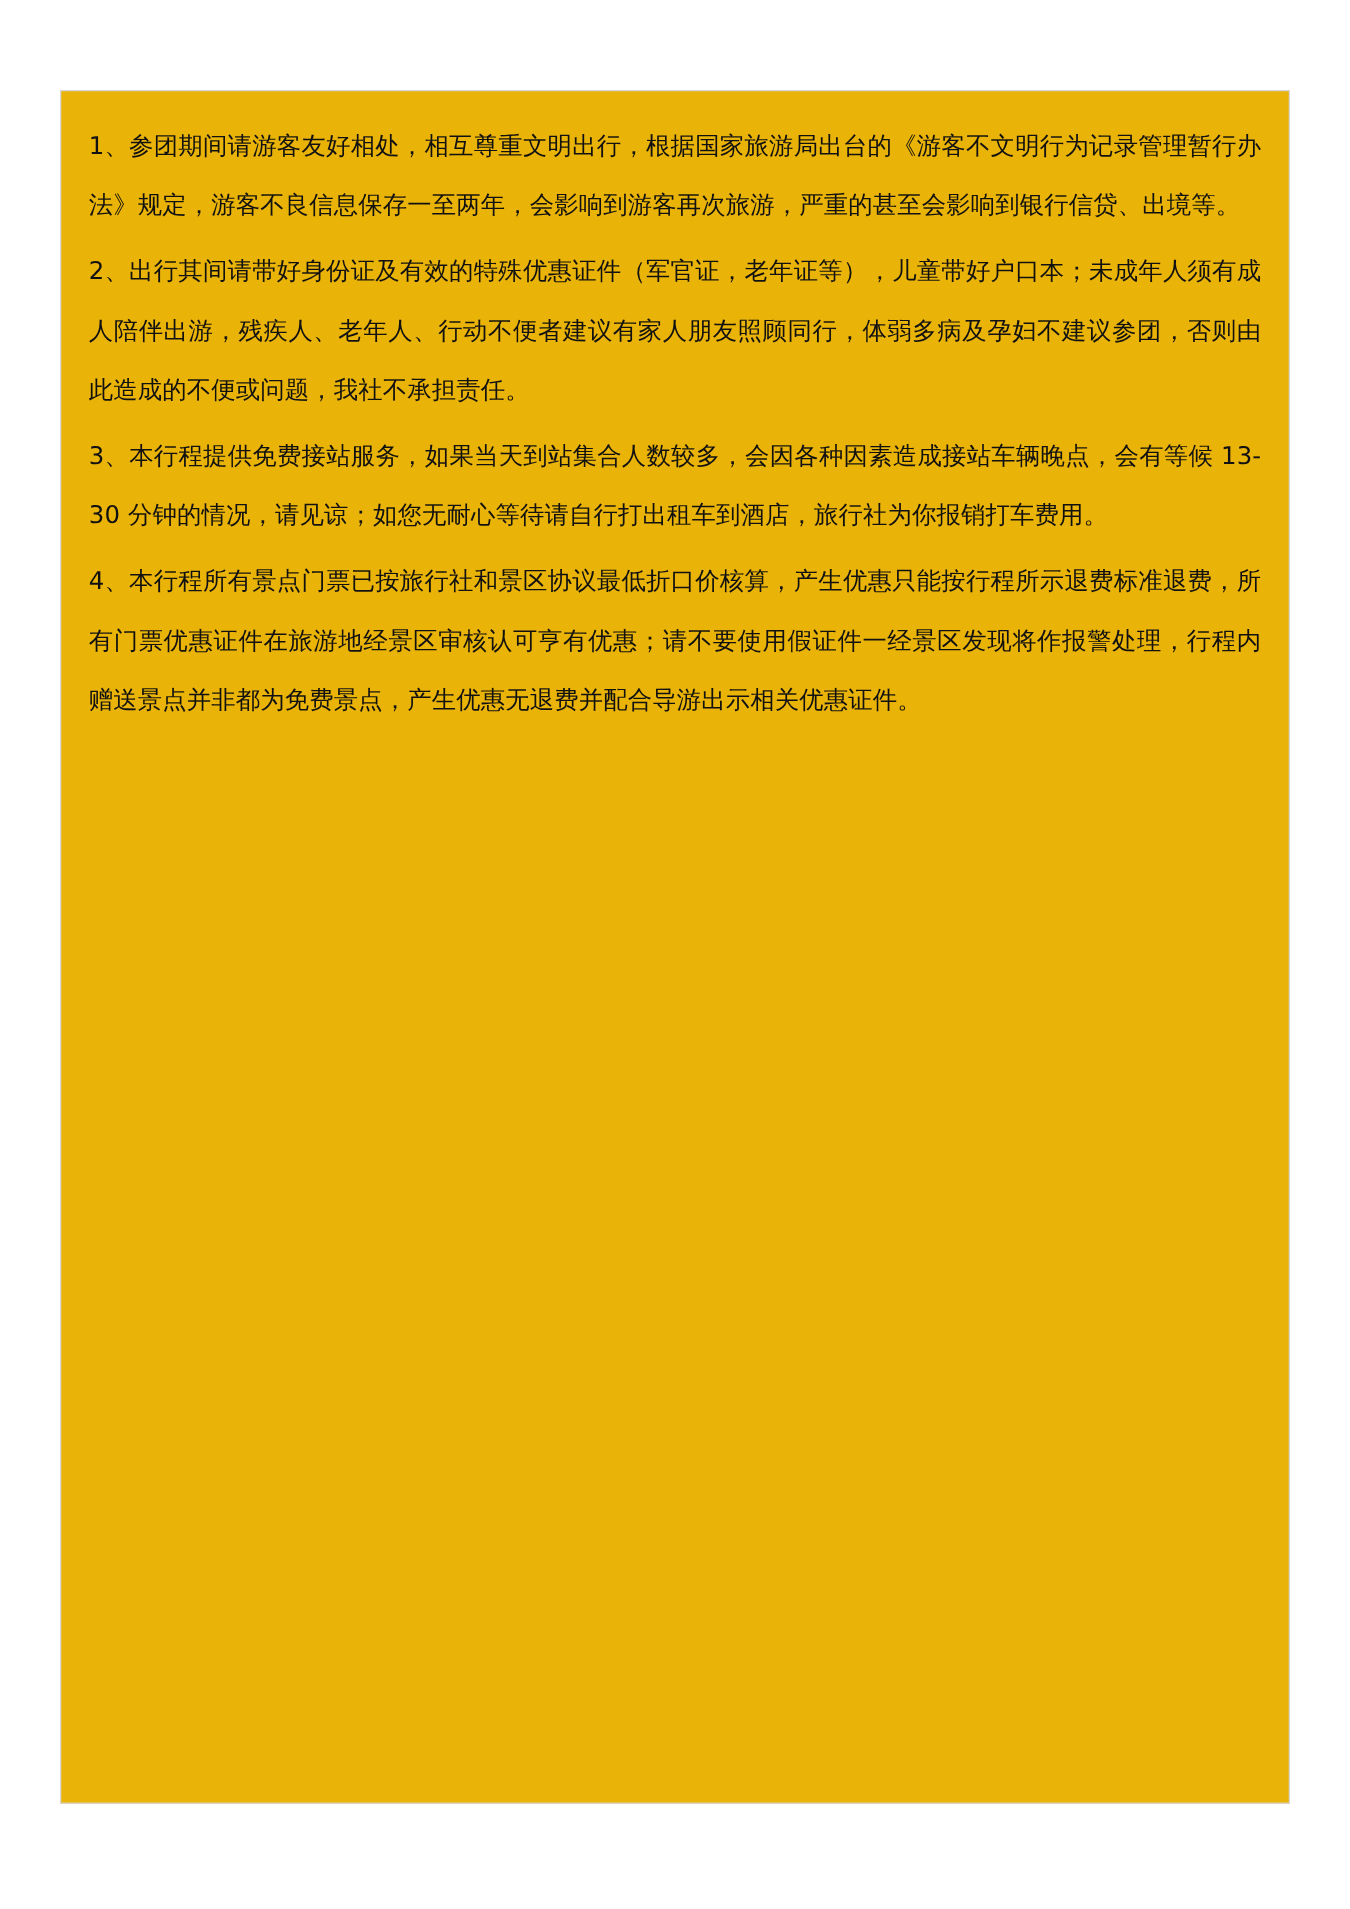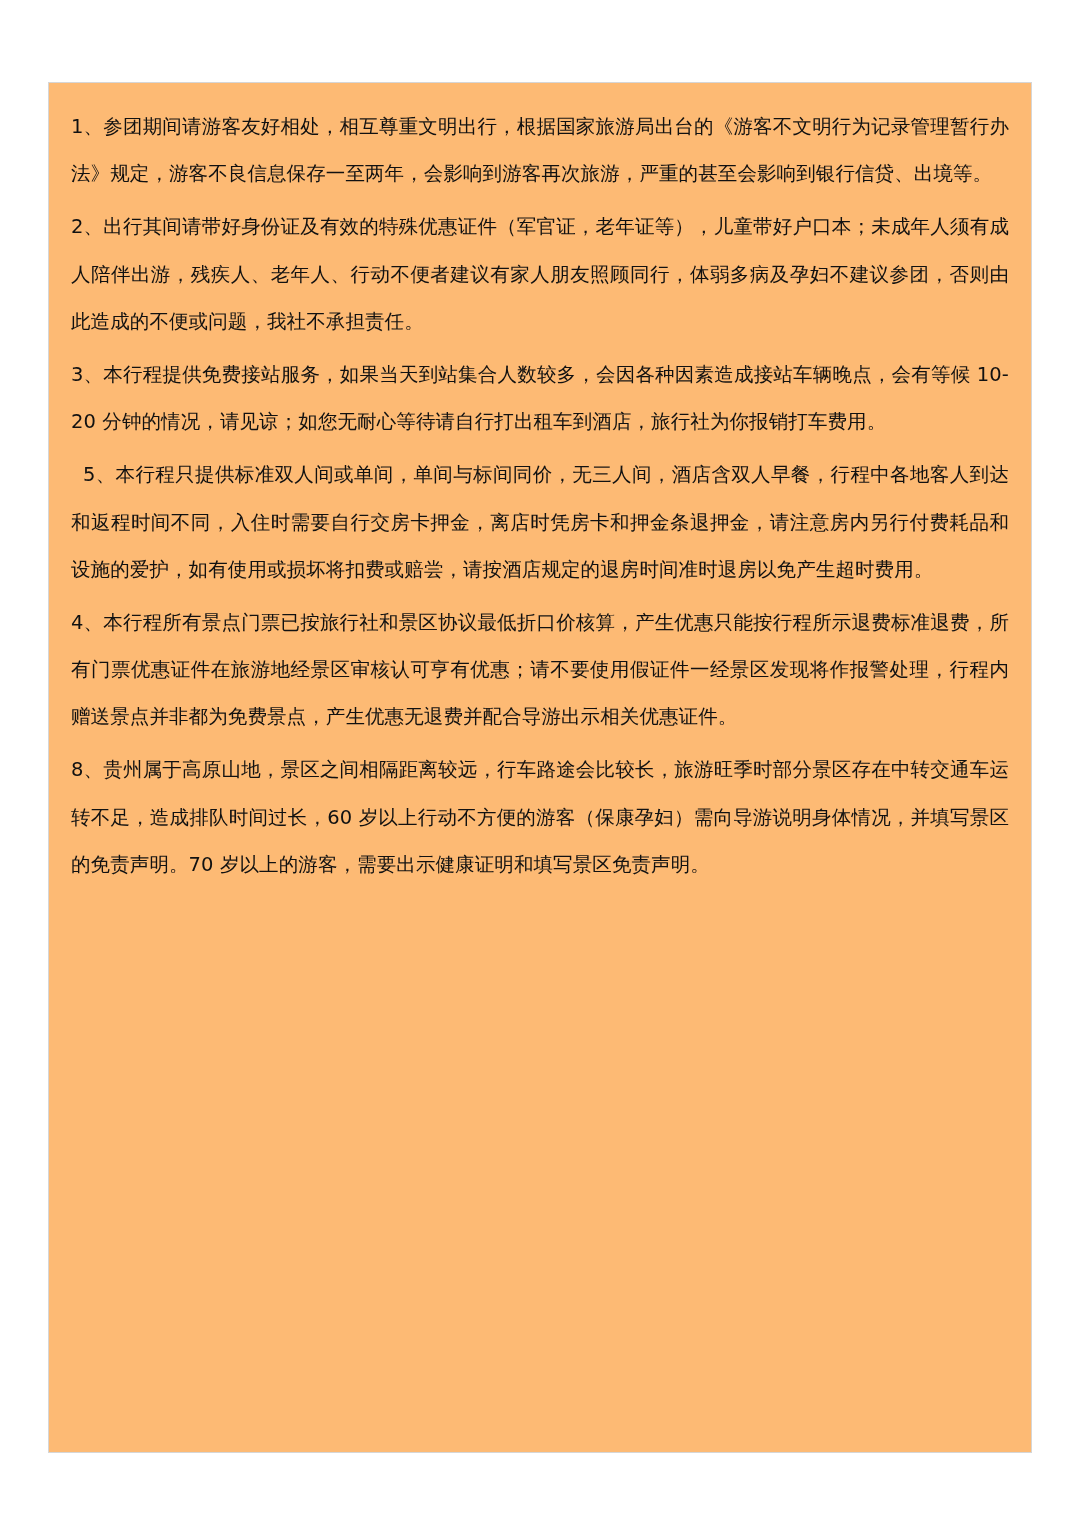--- a/index.html
+++ b/index.html
@@ -25,25 +25,24 @@
   }
 
   
   .doc-frame {
     position: absolute;
     left: 48px;
     top: 72px;
     width: 984px;
     box-sizing: border-box;
     border: 1px solid #d6d6d6;
-    background: #fdba74;
+    background: #eab308;
     padding: 20px 22px 16px 22px;
     overflow: hidden;
     height: 1371px;
-    margin-top: 10px;
   }
 
   .clause-list {
     margin: 0;
     padding: 0;
     list-style: none;
   }
 
   .clause {
     font-size: 19.5px;
@@ -66,19 +65,17 @@
   }
 </style>
 </head>
 <body>
 
 <div class="page">
   <div class="doc-frame">
     <div class="clause-list">
       <p class="clause">1、参团期间请游客友好相处，相互尊重文明出行，根据国家旅游局出台的《游客不文明行为记录管理暂行办法》规定，游客不良信息保存一至两年，会影响到游客再次旅游，严重的甚至会影响到银行信贷、出境等。</p>
       <p class="clause">2、出行其间请带好身份证及有效的特殊优惠证件（军官证，老年证等），儿童带好户口本；未成年人须有成人陪伴出游，残疾人、老年人、行动不便者建议有家人朋友照顾同行，体弱多病及孕妇不建议参团，否则由此造成的不便或问题，我社不承担责任。</p>
-      <p class="clause">3、本行程提供免费接站服务，如果当天到站集合人数较多，会因各种因素造成接站车辆晚点，会有等候 10-20 分钟的情况，请见谅；如您无耐心等待请自行打出租车到酒店，旅行社为你报销打车费用。</p>
-      <p class="clause indented">5、本行程只提供标准双人间或单间，单间与标间同价，无三人间，酒店含双人早餐，行程中各地客人到达和返程时间不同，入住时需要自行交房卡押金，离店时凭房卡和押金条退押金，请注意房内另行付费耗品和设施的爱护，如有使用或损坏将扣费或赔尝，请按酒店规定的退房时间准时退房以免产生超时费用。</p>
+      <p class="clause">3、本行程提供免费接站服务，如果当天到站集合人数较多，会因各种因素造成接站车辆晚点，会有等候 13-30 分钟的情况，请见谅；如您无耐心等待请自行打出租车到酒店，旅行社为你报销打车费用。</p>
       <p class="clause">4、本行程所有景点门票已按旅行社和景区协议最低折口价核算，产生优惠只能按行程所示退费标准退费，所有门票优惠证件在旅游地经景区审核认可亨有优惠；请不要使用假证件一经景区发现将作报警处理，行程内赠送景点并非都为免费景点，产生优惠无退费并配合导游出示相关优惠证件。</p>
-      <p class="clause">8、贵州属于高原山地，景区之间相隔距离较远，行车路途会比较长，旅游旺季时部分景区存在中转交通车运转不足，造成排队时间过长，60 岁以上行动不方便的游客（保康孕妇）需向导游说明身体情况，并填写景区的免责声明。70 岁以上的游客，需要出示健康证明和填写景区免责声明。</p>
     </div>
   </div>
 </div>
 
 </body></html>

